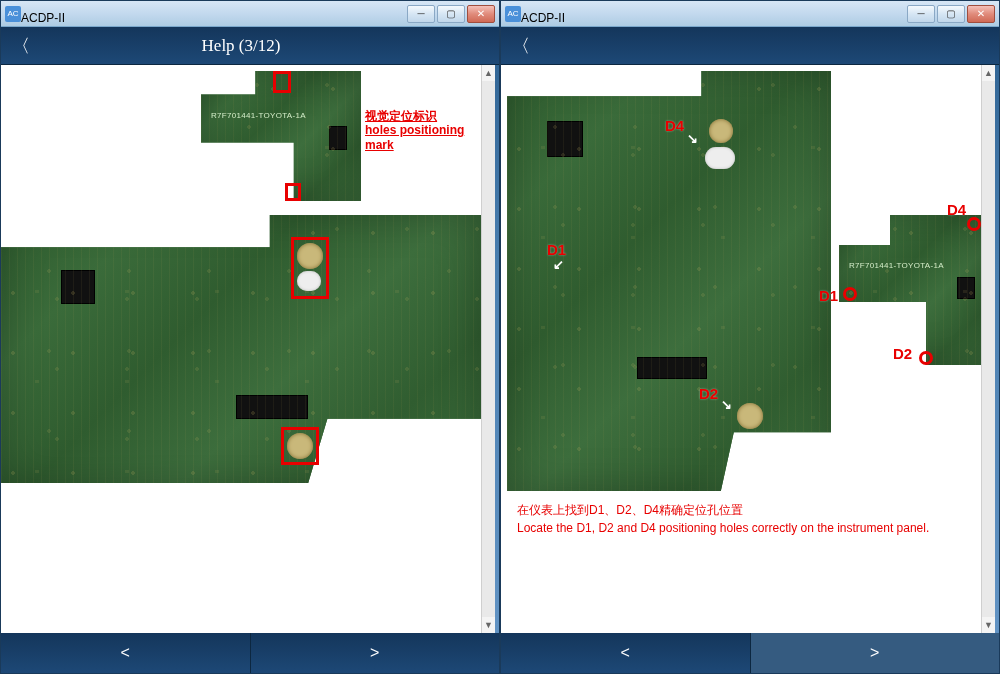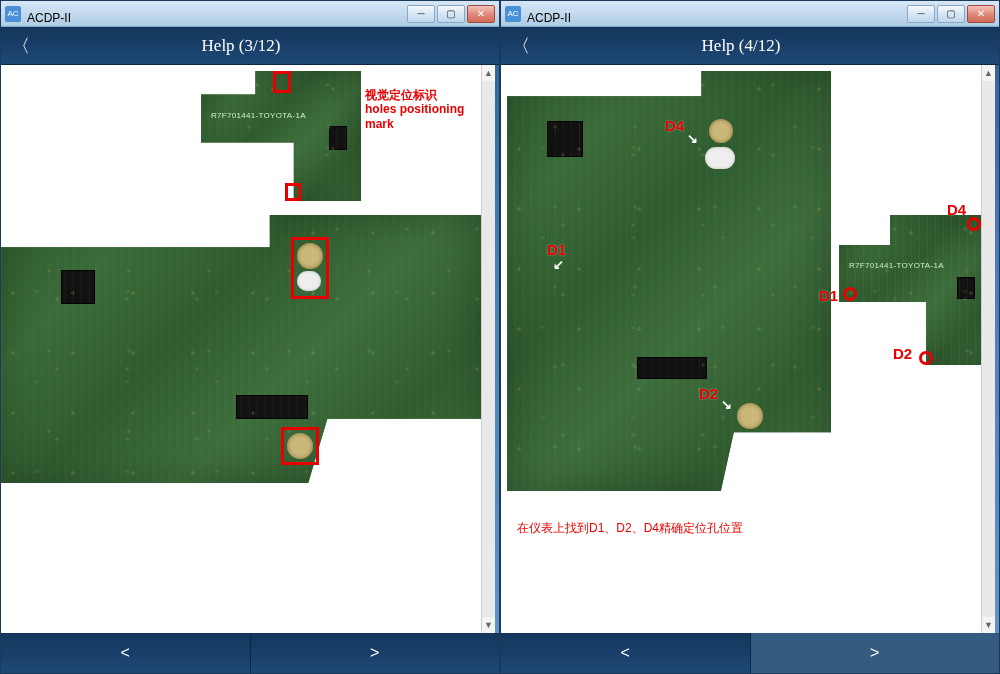--- a/index.html
+++ b/index.html
@@ -26,21 +26,20 @@
     display: flex;
     align-items: center;
     padding: 0 4px;
   }
   .app-icon {
     width: 16px; height: 16px;
     background: #4a90d9;
     color: #fff;
     font-size: 8px;
     display:flex;align-items:center;justify-content:center;
-    margin-right: 6px;
     border-radius:2px;
   }
   .titlebar .title {
     font-size: 12px;
     color: #000;
     flex: 1;
     margin-top: 8px;
   }
   .win-controls { display:flex; gap:2px; }
   .win-btn {
@@ -203,21 +202,21 @@
 
   <div class="content">
     <div class="pcb-area">
 
       <div class="pcb" style="left:200px;top:6px;width:160px;height:130px;clip-path:polygon(34% 0,100% 0,100% 100%,58% 100%,58% 55%,0 55%,0 18%,34% 18%);">
         <div class="board-label" style="left:10px;top:40px;">R7F701441-TOYOTA-1A</div>
         <div class="chip" style="left:128px;top:55px;width:18px;height:24px;"></div>
       </div>
       <div class="redbox" style="left:272px;top:6px;width:18px;height:22px;"></div>
       <div class="redbox" style="left:284px;top:118px;width:16px;height:18px;"></div>
-      <div class="ann" style="left:364px;top:23px;">
+      <div class="ann" style="left:364px;top:44px;text-decoration:underline;">
         <span>视觉定位标识</span><br>
         <span>holes positioning mark</span>
       </div>
 
       <div class="pcb" style="left:0;top:150px;width:480px;height:268px;clip-path:polygon(0 12%,56% 12%,56% 0,100% 0,100% 76%,68% 76%,64% 100%,0 100%);">
         <div class="chip" style="left:60px;top:55px;width:34px;height:34px;"></div>
         <div class="chip" style="left:235px;top:180px;width:72px;height:24px;"></div>
       </div>
       <div class="hole" style="left:296px;top:178px;width:26px;height:26px;"></div>
       <div class="hole white" style="left:296px;top:206px;width:24px;height:20px;border-radius:10px;"></div>
@@ -248,21 +247,20 @@
     <div class="title">ACDP-II</div>
     <div class="win-controls">
       <div class="win-btn">─</div>
       <div class="win-btn">▢</div>
       <div class="win-btn close">✕</div>
     </div>
   </div>
 
   <div class="app-header">
     <div class="back-arrow">〈</div>
-    <div class="header-title">Help (4/12)</div>
   </div>
 
   <div class="content">
     <div class="pcb-area">
 
       <div class="pcb" style="left:6px;top:6px;width:324px;height:420px;clip-path:polygon(0 6%,60% 6%,60% 0,100% 0,100% 86%,70% 86%,66% 100%,0 100%);">
         <div class="chip" style="left:40px;top:50px;width:36px;height:36px;"></div>
         <div class="chip" style="left:130px;top:286px;width:70px;height:22px;"></div>
       </div>
 
@@ -286,20 +284,21 @@
       <div class="ann big" style="left:446px;top:136px;">D4</div>
       <div class="redbox" style="left:342px;top:222px;width:14px;height:14px;border-radius:50%;"></div>
       <div class="ann big" style="left:318px;top:222px;">D1</div>
       <div class="redbox" style="left:418px;top:286px;width:14px;height:14px;border-radius:50%;"></div>
       <div class="ann big" style="left:392px;top:280px;">D2</div>
 
     </div>
 
     <div class="caption" style="bottom:96px;">
       <div>在仪表上找到D1、D2、D4精确定位孔位置</div>
+      <div>Locate the D1, D2 and D4 positioning holes correctly on the instrument panel.</div>
     </div>
 
     <div class="scroll-stub">
       <div class="sbtn">▲</div>
       <div class="sbtn">▼</div>
     </div>
   </div>
 
   <div class="footer">
     <div class="nav">&lt;</div>

